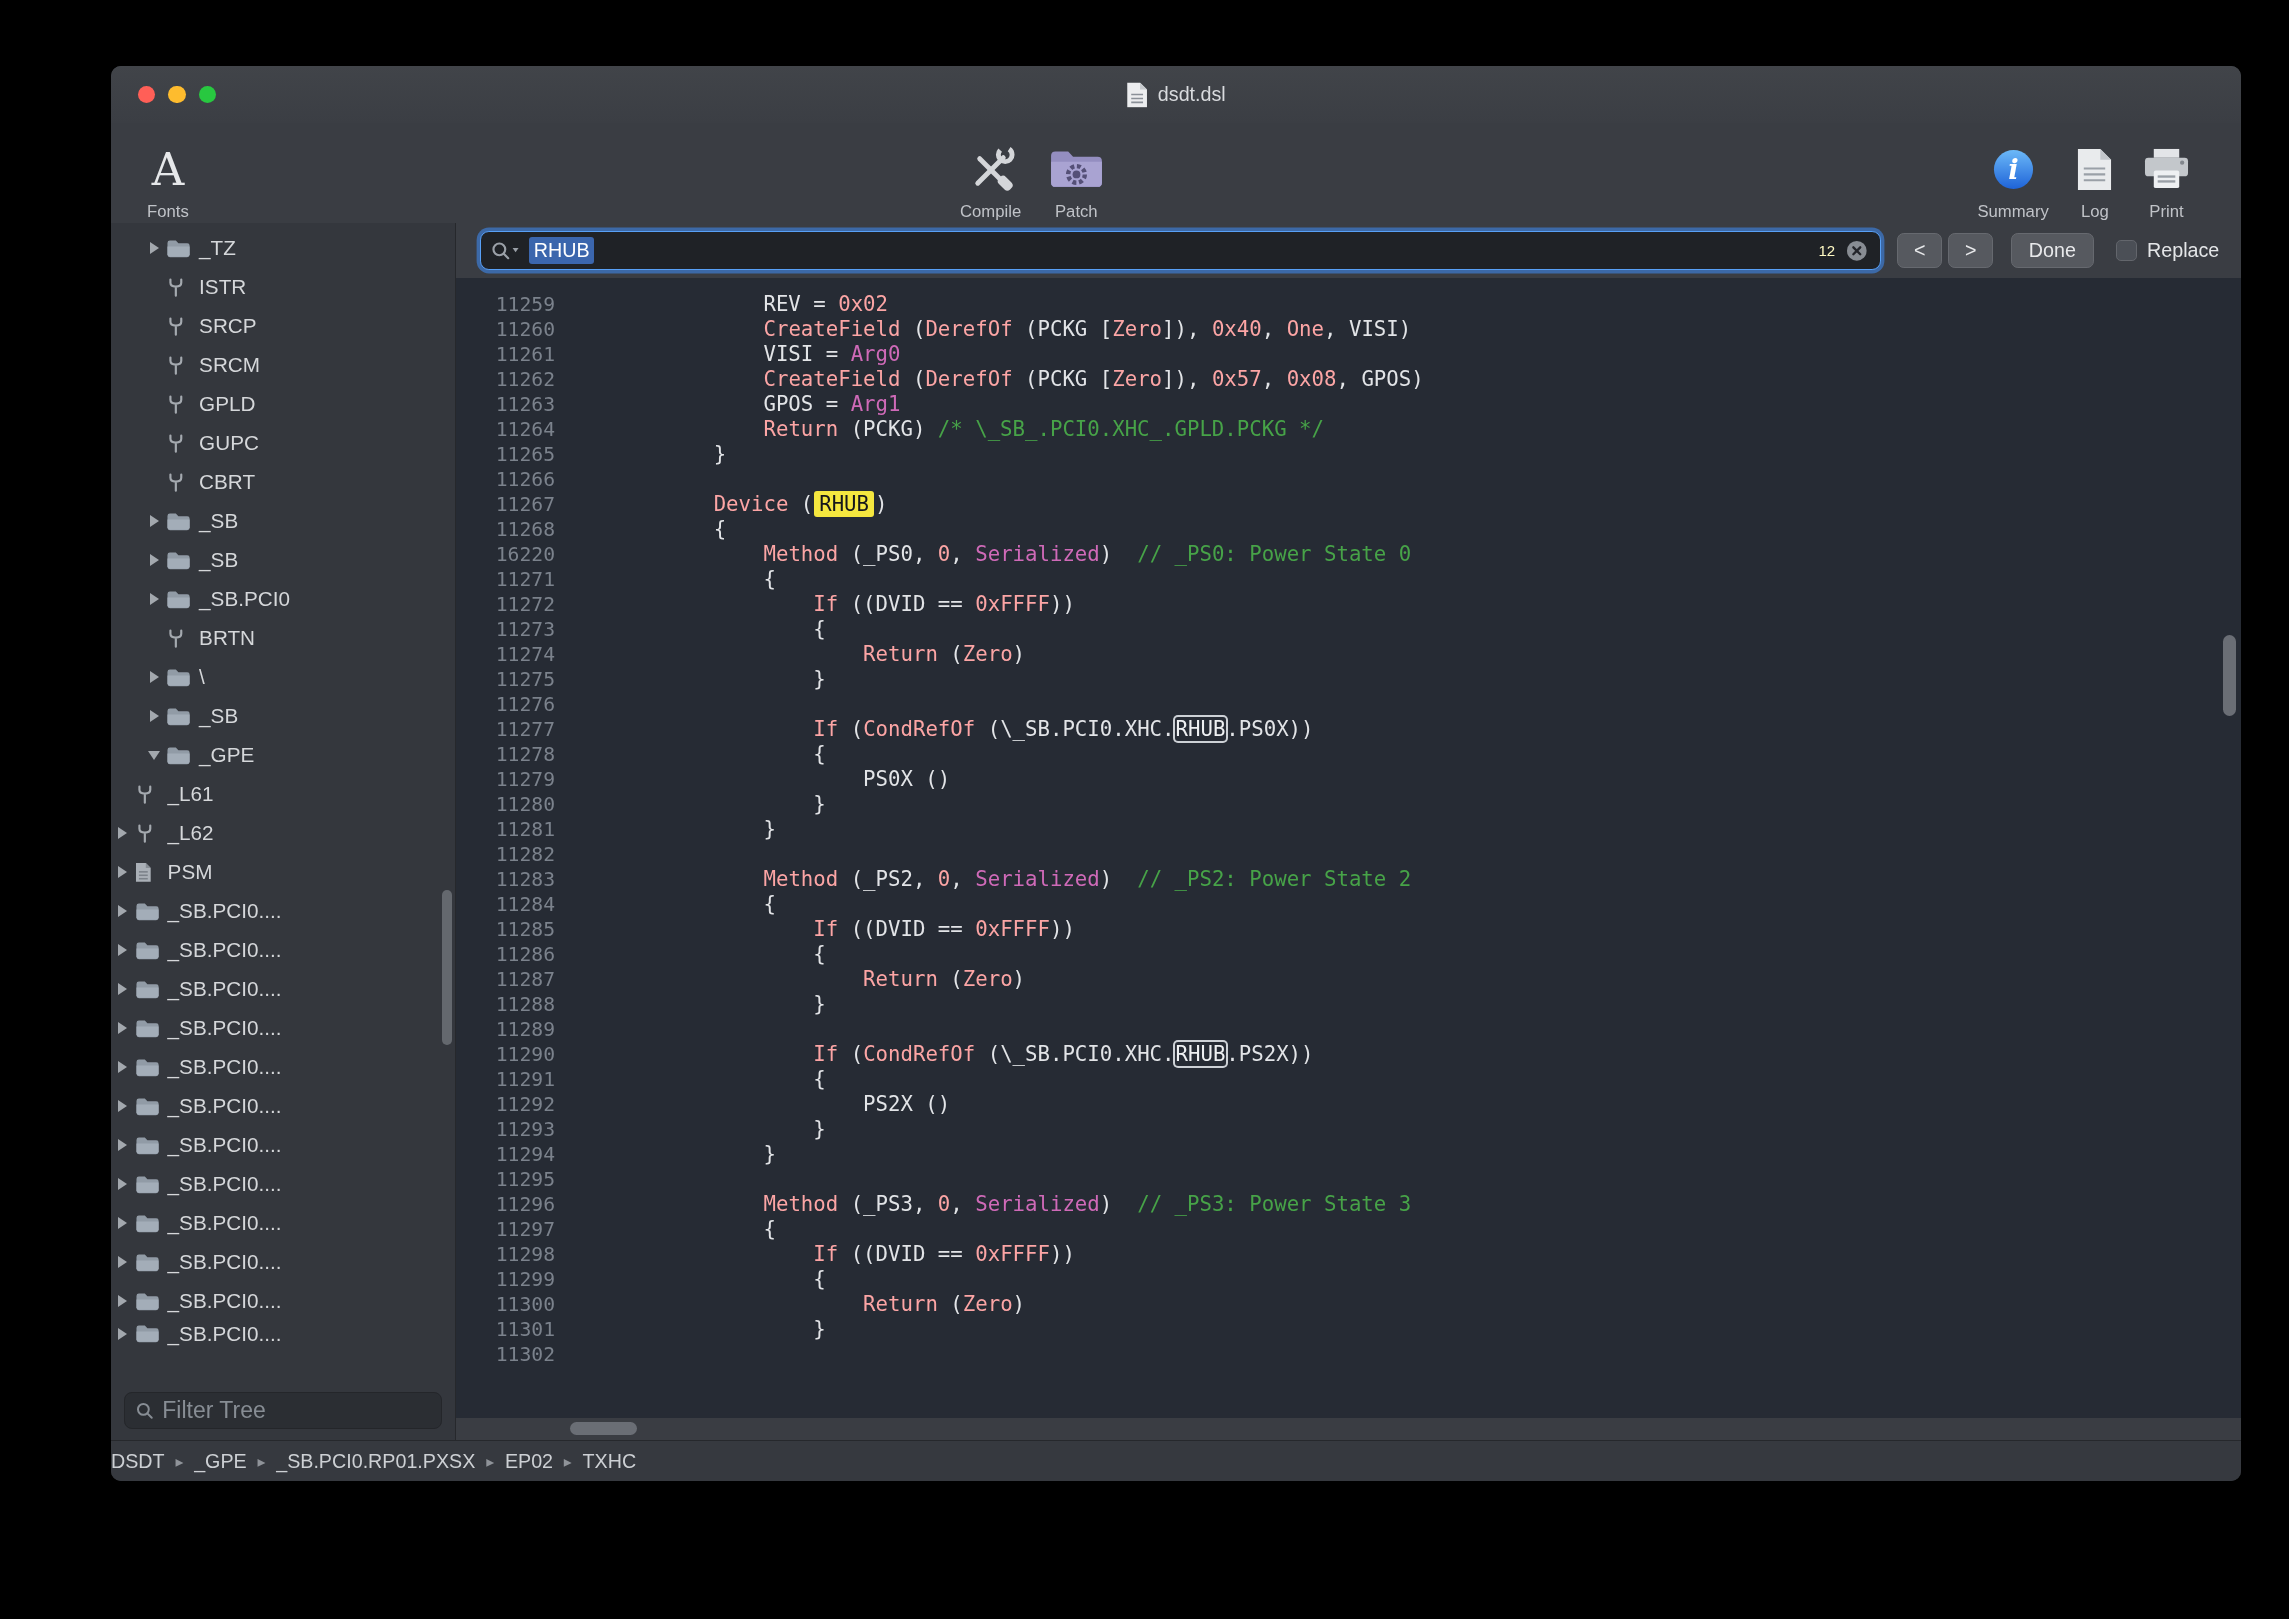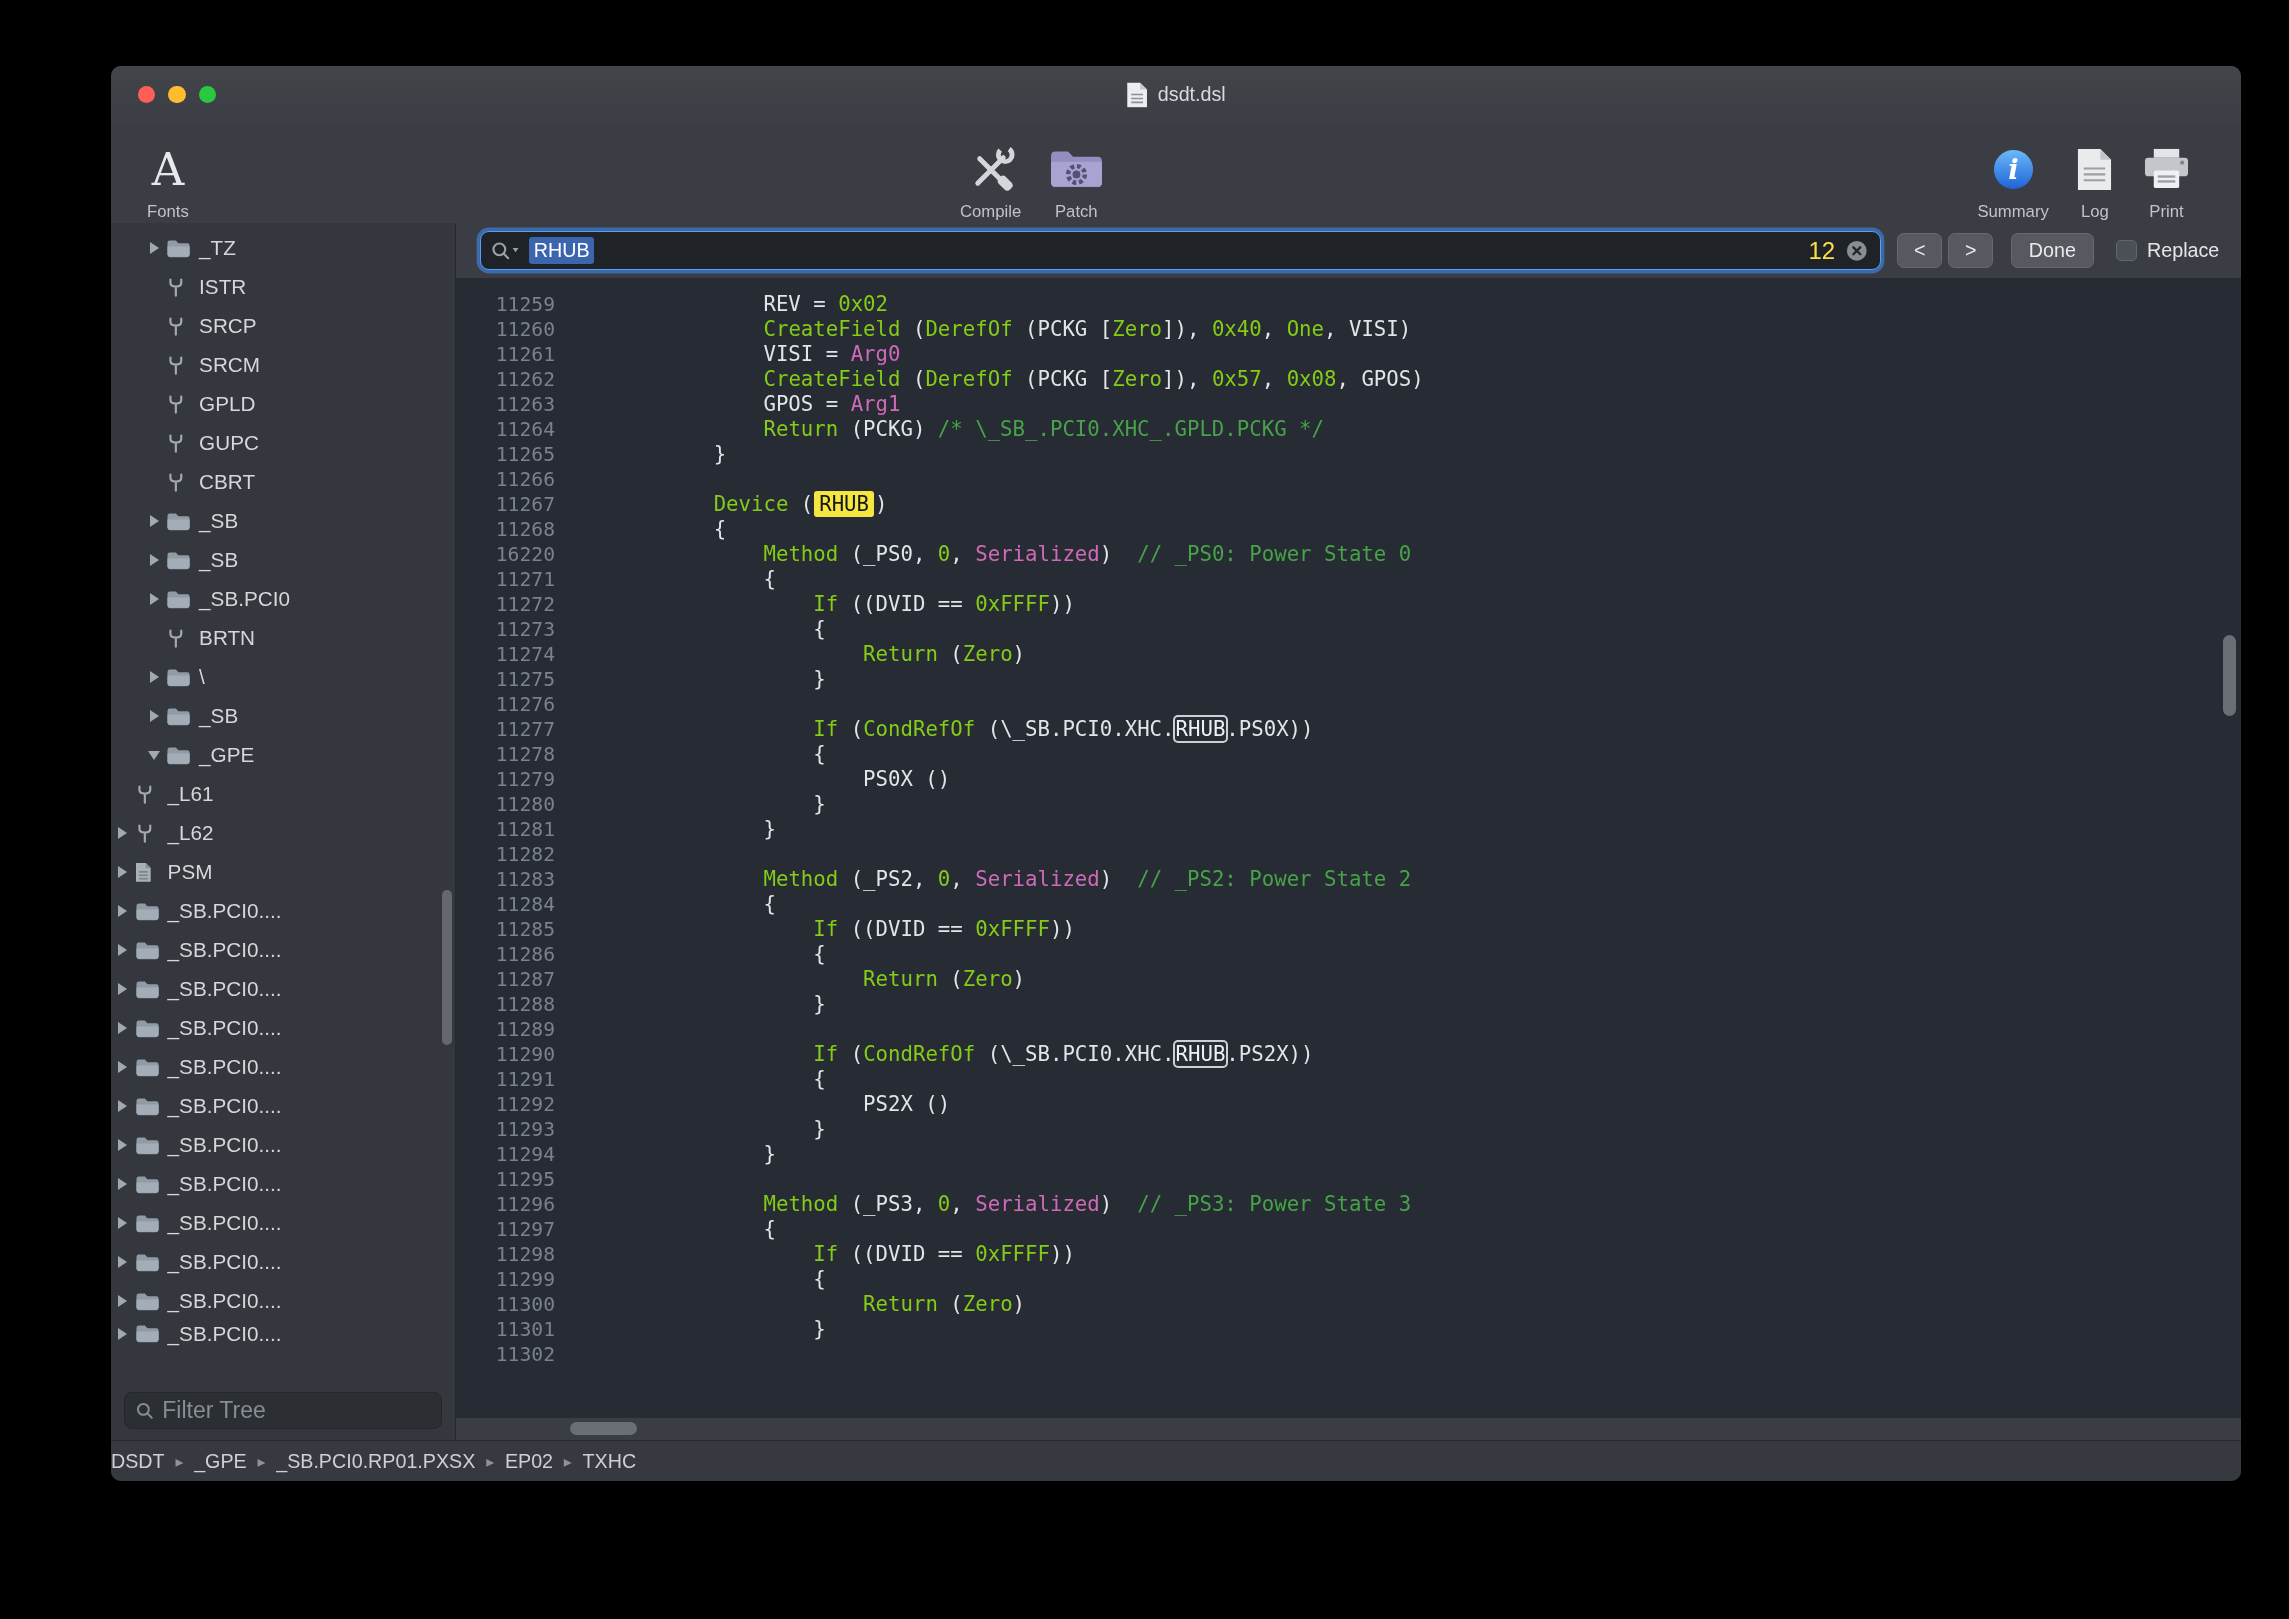--- a/index.html
+++ b/index.html
@@ -51,33 +51,33 @@
   
   .main { flex:1; min-width:0; display:flex; flex-direction:column; background:#3a3d43; }
   .findbar { height:55px; flex:0 0 auto; display:flex; align-items:center; padding:0 21.7px 0 23.6px; }
   .search-field {
     flex:1; height:39px; border-radius:8.9px; background:#1f2226;
     border:1px solid #58a0f6; box-shadow:0 0 0 3.4px rgba(62,142,250,.55);
     display:flex; align-items:center; padding:0 11.8px 0 9.9px; margin-right:15.8px;
   }
   .search-text { color:#fff; font-size:19.7px; background:#3b66ad; border-radius:3px; padding:2px 4.9px; margin-left:7.9px; }
   .spacer { flex:1; }
-  .match-count { color:#fde047; font-size:24px; margin-right:9.9px; }
+  .match-count { color:#fef9c3; font-size:15px; margin-right:9.9px; }
   .fbtn { height:35px; background:#56595f; border:1px solid #66696f; border-radius:6.9px; color:#e8e9eb; font-size:19.7px; display:flex; align-items:center; justify-content:center; }
   .fbtn.nav { width:45px; margin-right:5.9px; }
   .fbtn.done { min-width:83px; padding:0 0; margin-left:11.8px; }
   .checkbox { width:21.7px; height:21.7px; border-radius:4.9px; background:#4b4f56; border:1px solid #63666c; margin-left:21.7px; flex:0 0 auto; }
   .replace-label { color:#e4e6e8; font-size:19.7px; margin-left:9.9px; }
   
   .editor { flex:1; min-height:0; background:#262b34; position:relative; overflow:hidden; padding-top:13.8px; }
   .line { display:flex; line-height:25px; font-family:"DejaVu Sans Mono", monospace; }
   .ln { width:99px; flex:0 0 99px; text-align:right; color:#7b828c; font-size:19.7px; }
   .codetext { margin-left:59px; white-space:pre; font-size:20.7px; }
   .tk-p { color:#e2e4e7; }
-  .tk-k { color:#84cc16; }
+  .tk-k { color:#fca5a5; }
   .tk-a { color:#cf6ab8; }
   .tk-c { color:#47a348; }
   .tk-hl { background:#f5e73f; color:#16171b; border-radius:3px; padding:1px 4.9px; margin:0 1px; }
   .tk-hb { color:#eef0f2; box-shadow:0 0 0 2px #cdd1d6; border-radius:3px; padding:0 1px; }
   .v-thumb { position:absolute; right:4.9px; top:357px; width:12.8px; height:81px; border-radius:6.9px; background:#6a6e75; }
   .hscroll { height:21.7px; flex:0 0 auto; background:#3a3d43; position:relative; }
   .h-thumb { position:absolute; left:114px; top:3.9px; width:67px; height:12.8px; border-radius:6.9px; background:#6a6e75; }
   
   .statusbar { height:41px; flex:0 0 auto; background:#36393f; border-top:1px solid #26282c; display:flex; align-items:center; }
   .crumbs { display:flex; align-items:center; gap:10.8px; }

